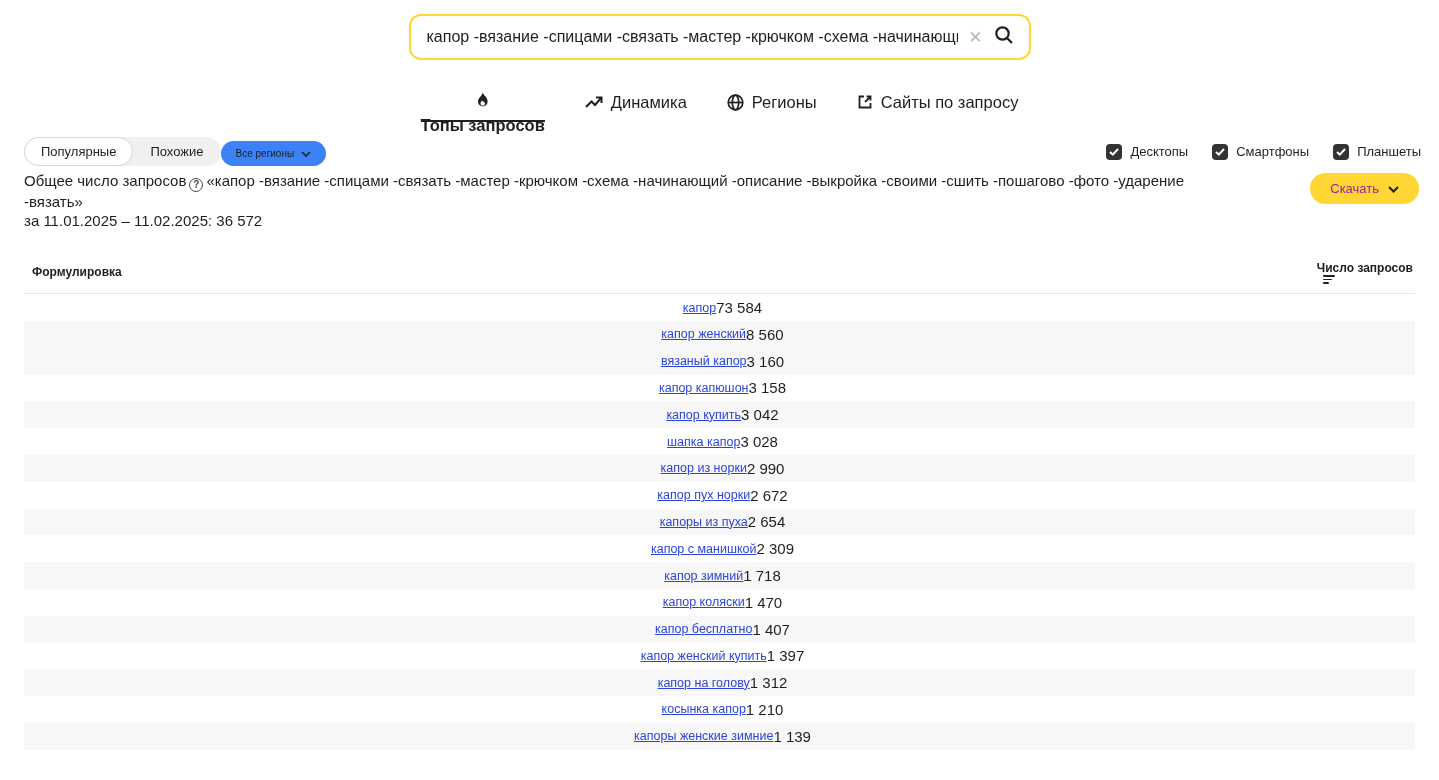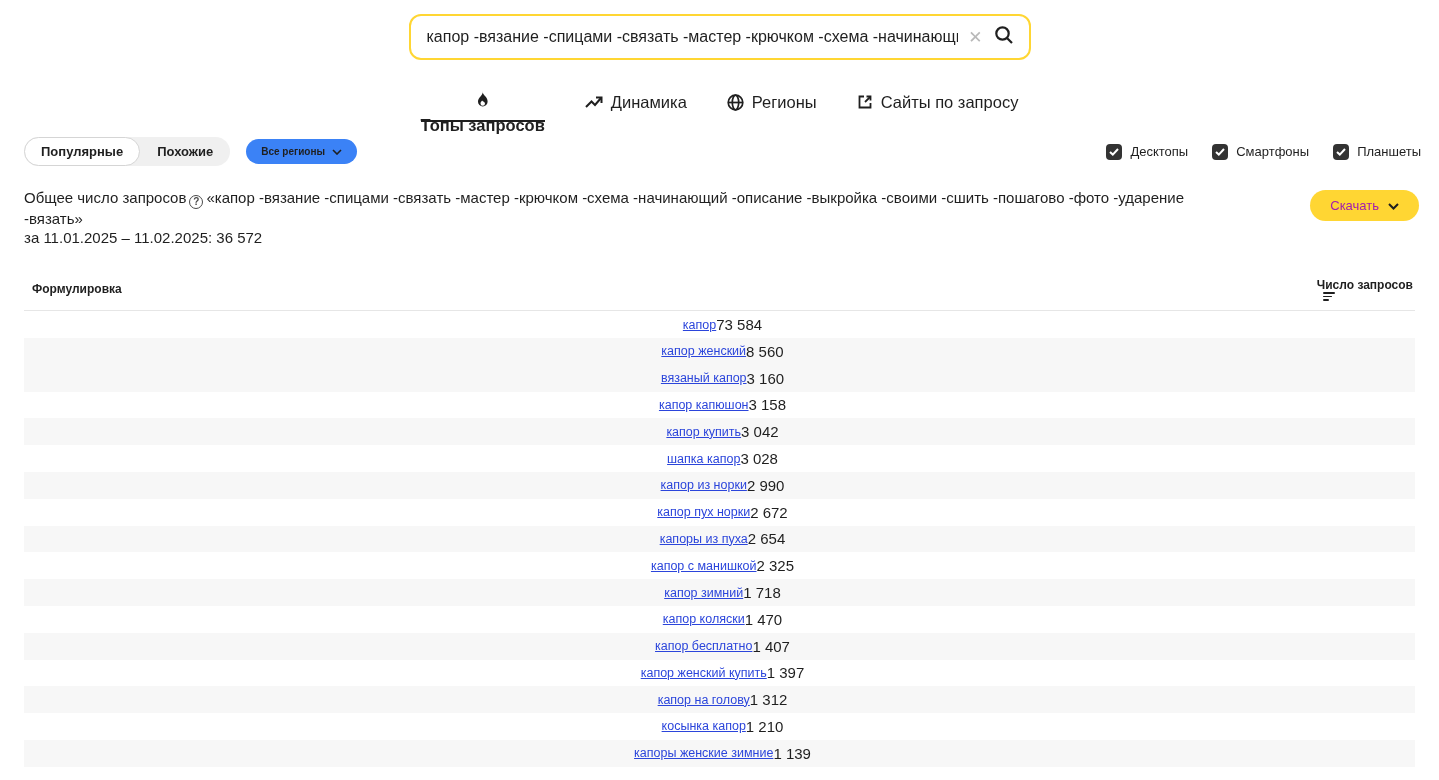--- a/index.html
+++ b/index.html
@@ -17,34 +17,34 @@
 
   
   .tabs-row { display:flex; justify-content:center; gap:40px; margin-top:31px; height:31px; }
   .tab { display:flex; align-items:center; gap:8px; font-size:16.5px; cursor:pointer; padding-bottom:9px; }
   .tab.active { font-weight:bold; border-bottom:2px solid #1f1f1f;flex-direction:column; }
   .tab svg { display:block; }
 
   
   .filters-row { display:flex; justify-content:space-between; align-items:center;
     margin-top:14px; padding:0 18px 0 24px; height:31px; }
-  .filters-left { display:flex; gap:16px; align-items:center;font-weight:bold; }
+  .filters-left { display:flex; align-items:flex-end; }
   .seg { display:flex; background:#f0f0f0; border-radius:99px; }
   .chip { font-size:13px; padding:7px 17px; border-radius:99px; cursor:pointer; white-space:nowrap; }
   .chip.active { background:#fff; border:1px solid #d5d5d5; padding:6px 16px; }
   .region-chip { display:flex; align-items:center; gap:7px; background:#3b82f6;
     border-radius:99px; font-size:10px; padding:7px 15px; cursor:pointer; }
   .devices { display:flex; gap:24px; }
   .device { display:flex; align-items:center; gap:8px; font-size:13px; cursor:pointer; }
   .cb { width:16px; height:16px; border-radius:4px; background:#333; display:flex;
     align-items:center; justify-content:center; }
 
   
   .summary-row { display:flex; justify-content:space-between; align-items:flex-start;
-    margin-top:21px; padding:0 20px 0 24px;gap:8px; }
+    margin-top:4px; padding:0 20px 0 24px;gap:8px; }
   .summary-text { font-size:15px; line-height:19.5px; max-width:1220px; }
   .help-icon { display:inline-flex; width:14px; height:14px; border:1.4px solid #4a4a4a;
     border-radius:50%; font-size:10px; font-weight:bold; color:#4a4a4a;
     align-items:center; justify-content:center; vertical-align:-2px; margin:0 3px 0 3px; }
   .download-btn { display:flex; align-items:center; gap:9px; background:#ffd633; border:none;
     border-radius:99px; font-size:13px; padding:8px 20px; cursor:pointer;
     font-family:"Liberation Sans",sans-serif; color:#a21caf; margin-top:2px; }
 
   
   .table { margin:24px 24px 0 24px; }
@@ -220,21 +220,21 @@
       <div class="t-row">
     <a class="q-link">капор пух норки</a>
     <span class="q-count">2 672</span>
   </div>
       <div class="t-row alt">
     <a class="q-link">капоры из пуха</a>
     <span class="q-count">2 654</span>
   </div>
       <div class="t-row">
     <a class="q-link">капор с манишкой</a>
-    <span class="q-count">2 325</span>
+    <span class="q-count">2 309</span>
   </div>
       <div class="t-row alt">
     <a class="q-link">капор зимний</a>
     <span class="q-count">1 718</span>
   </div>
       <div class="t-row">
     <a class="q-link">капор коляски</a>
     <span class="q-count">1 470</span>
   </div>
       <div class="t-row alt">

